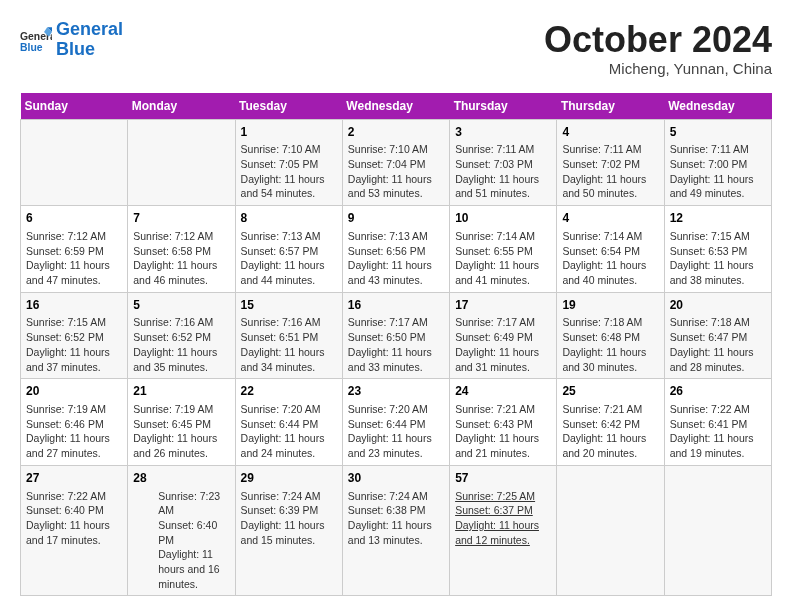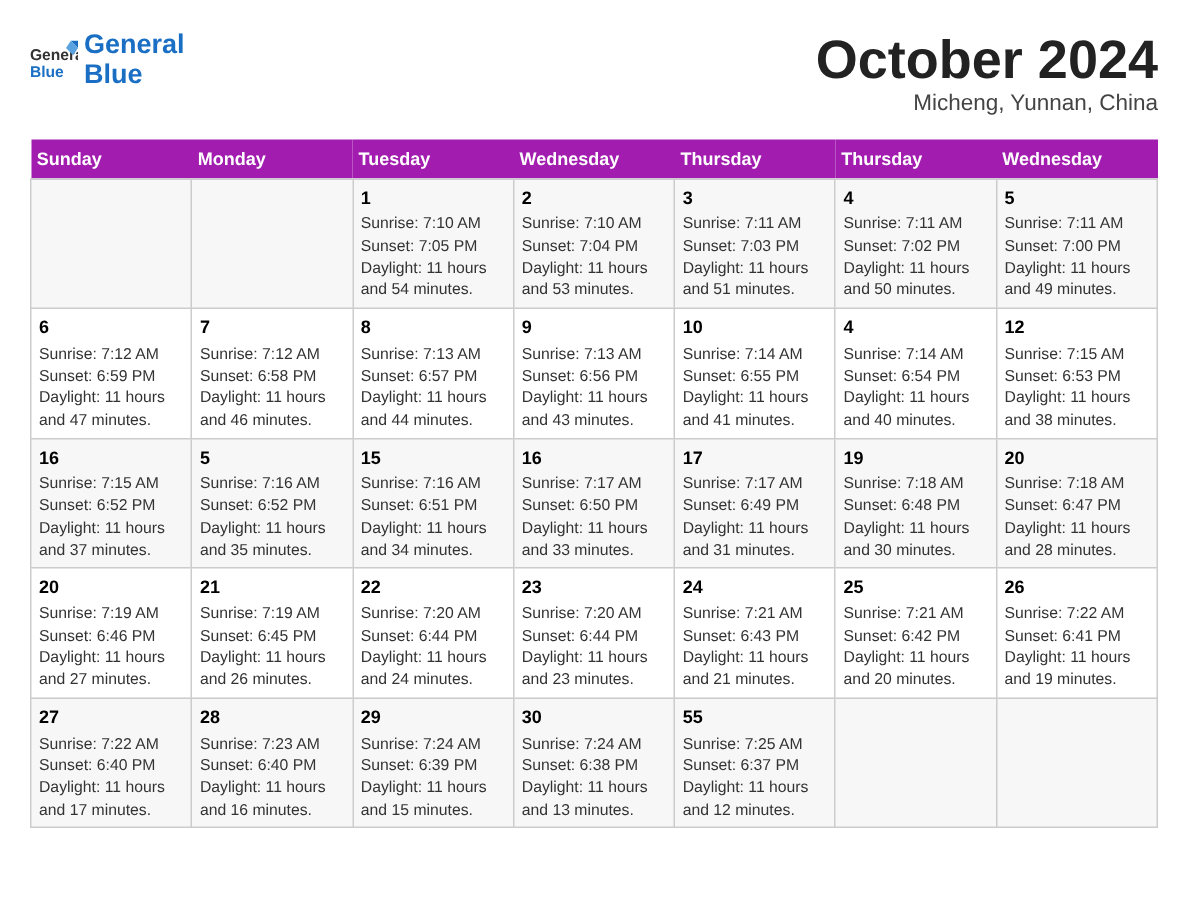--- a/index.html
+++ b/index.html
@@ -296,39 +296,39 @@
       </tr>
       <tr>
         <td>
           <span class="day-num">27</span>
           <div class="cell-info" style="white-space: pre-line;">Sunrise: 7:22 AM
 Sunset: 6:40 PM
 Daylight: 11 hours and 17 minutes.</div>
         </td>
         <td>
           <span class="day-num">28</span>
-          <div class="cell-info" style="white-space: pre-line;">Sunrise: 7:23 AM
+          <div class="cell-info" style="white-space: pre-line; margin-left: 25px;">Sunrise: 7:23 AM
 Sunset: 6:40 PM
 Daylight: 11 hours and 16 minutes.</div>
         </td>
         <td>
           <span class="day-num">29</span>
           <div class="cell-info" style="white-space: pre-line;">Sunrise: 7:24 AM
 Sunset: 6:39 PM
 Daylight: 11 hours and 15 minutes.</div>
         </td>
         <td>
           <span class="day-num">30</span>
           <div class="cell-info" style="white-space: pre-line;">Sunrise: 7:24 AM
 Sunset: 6:38 PM
 Daylight: 11 hours and 13 minutes.</div>
         </td>
         <td>
-          <span class="day-num">55</span>
-          <div class="cell-info" style="white-space: pre-line;">Sunrise: 7:25 AM
+          <span class="day-num">57</span>
+          <div class="cell-info" style="white-space: pre-line; text-decoration: underline;">Sunrise: 7:25 AM
 Sunset: 6:37 PM
 Daylight: 11 hours and 12 minutes.</div>
         </td>
         <td class="empty"></td>
         <td class="empty"></td>
       </tr>
     </tbody>
 </table>
 
 </body></html>

